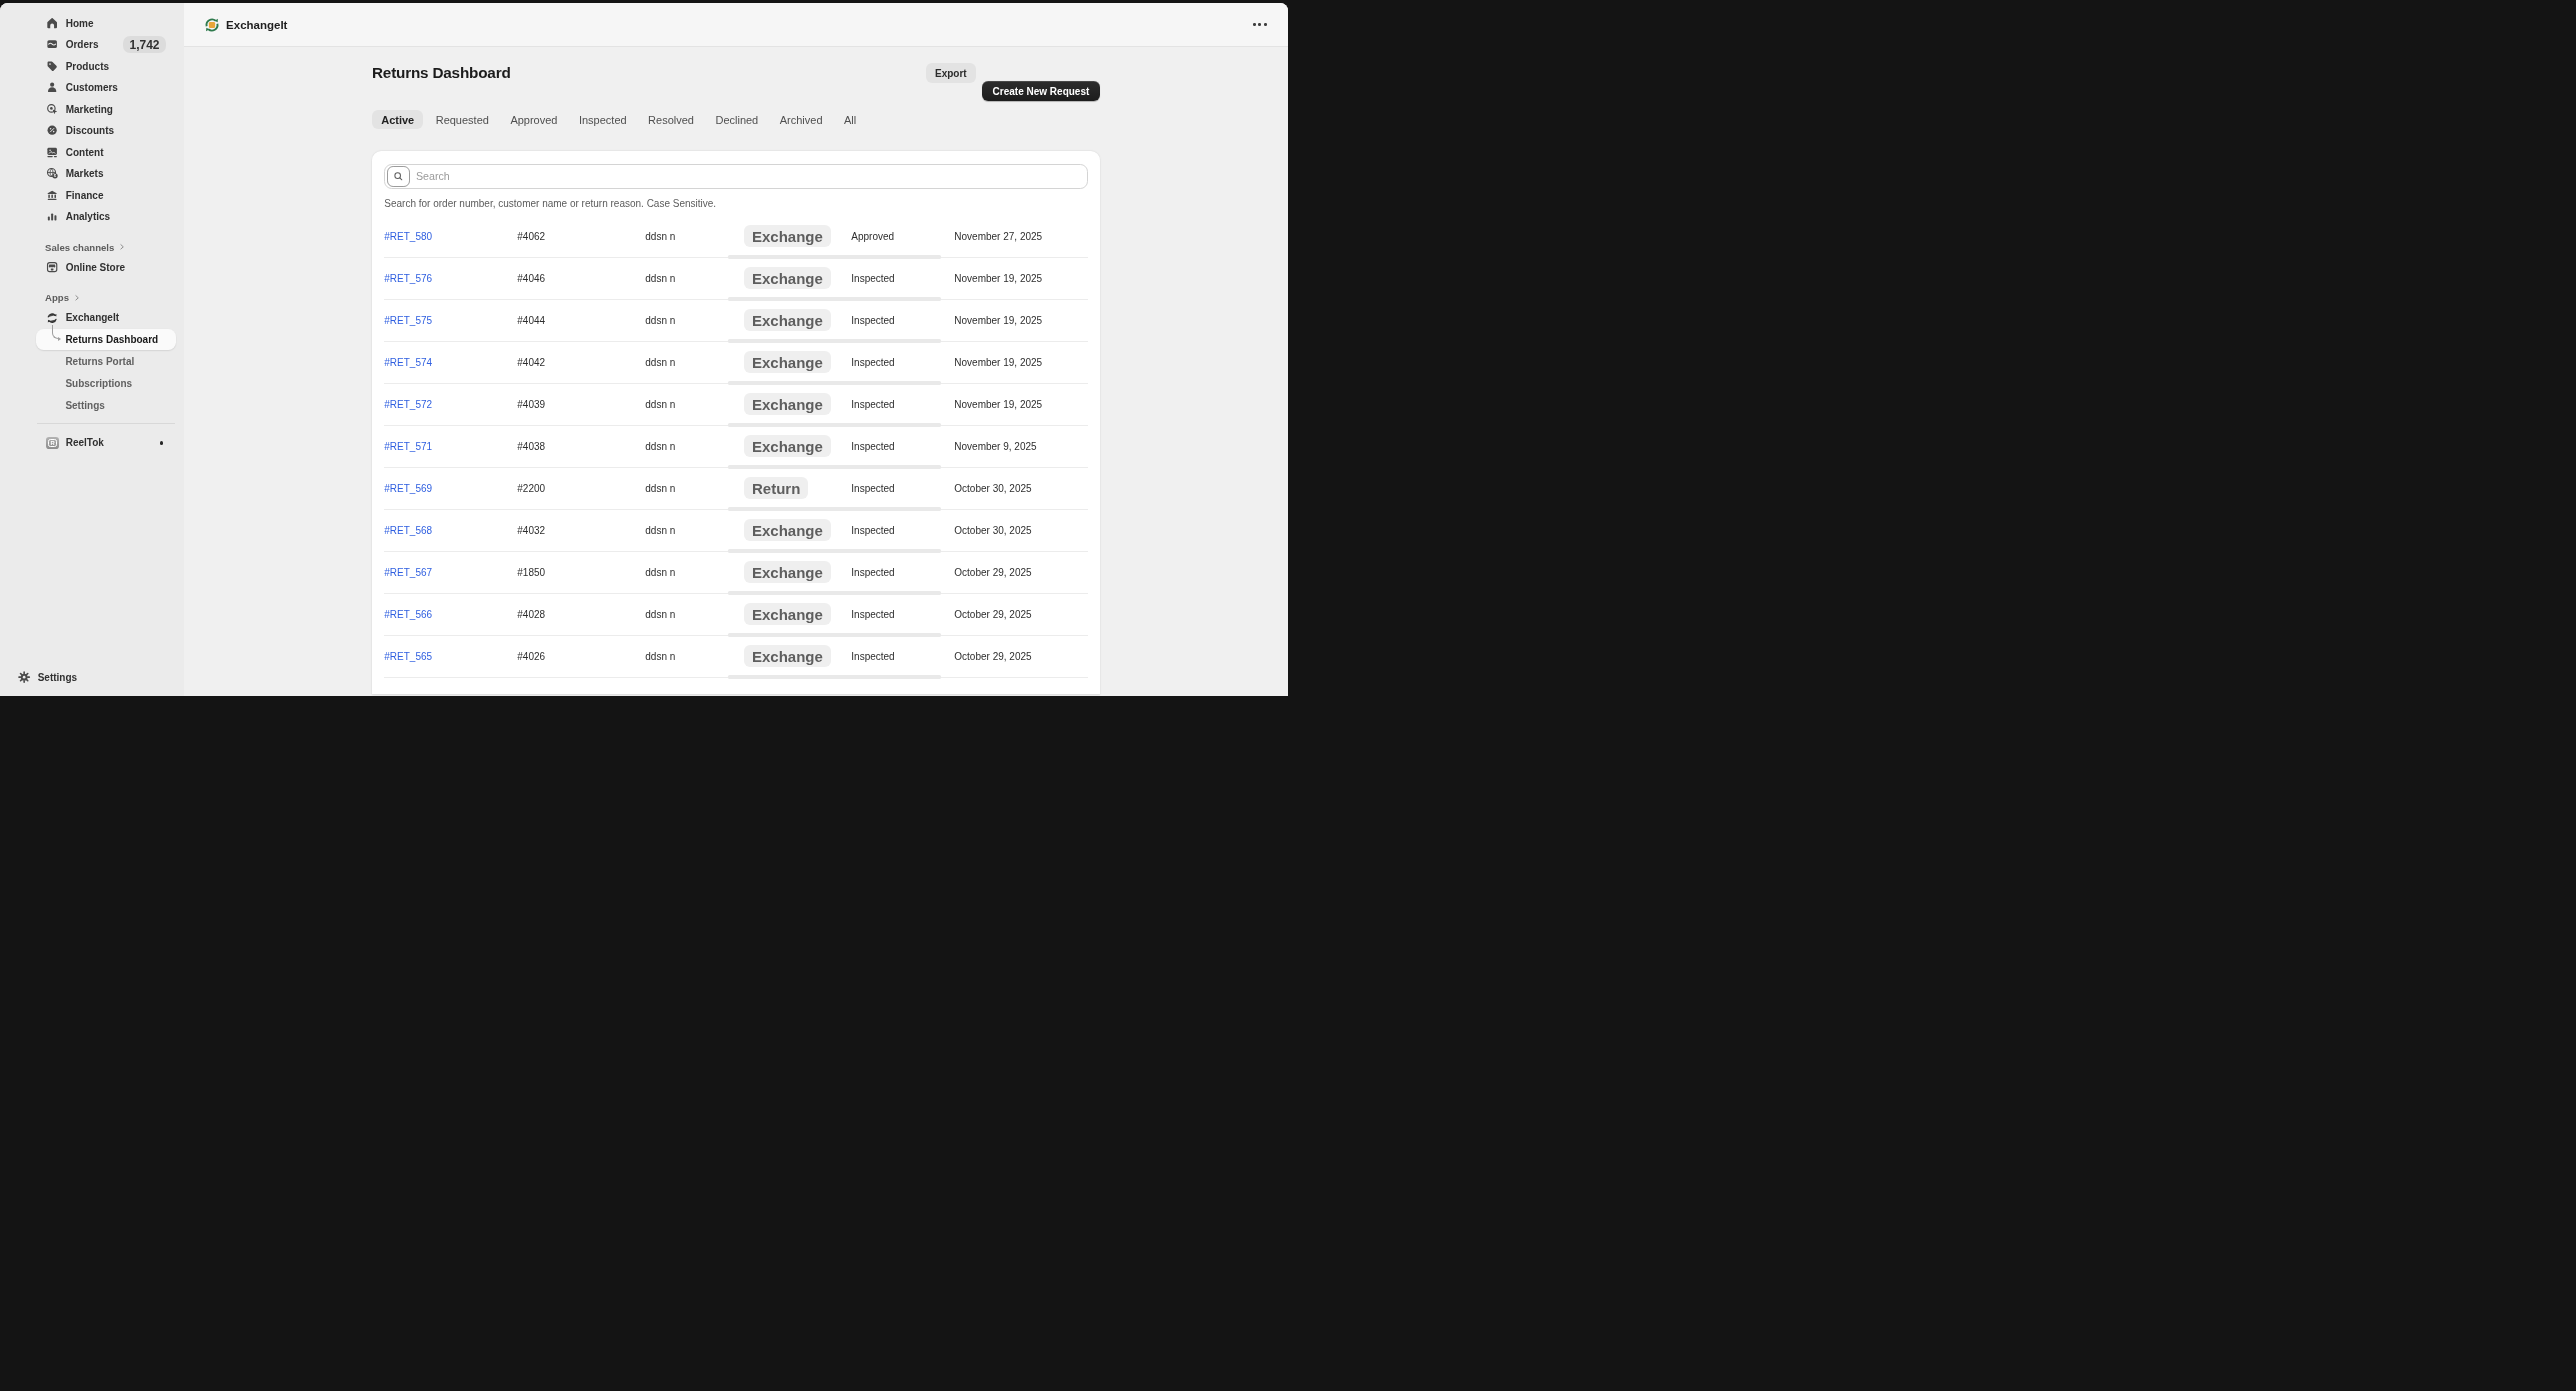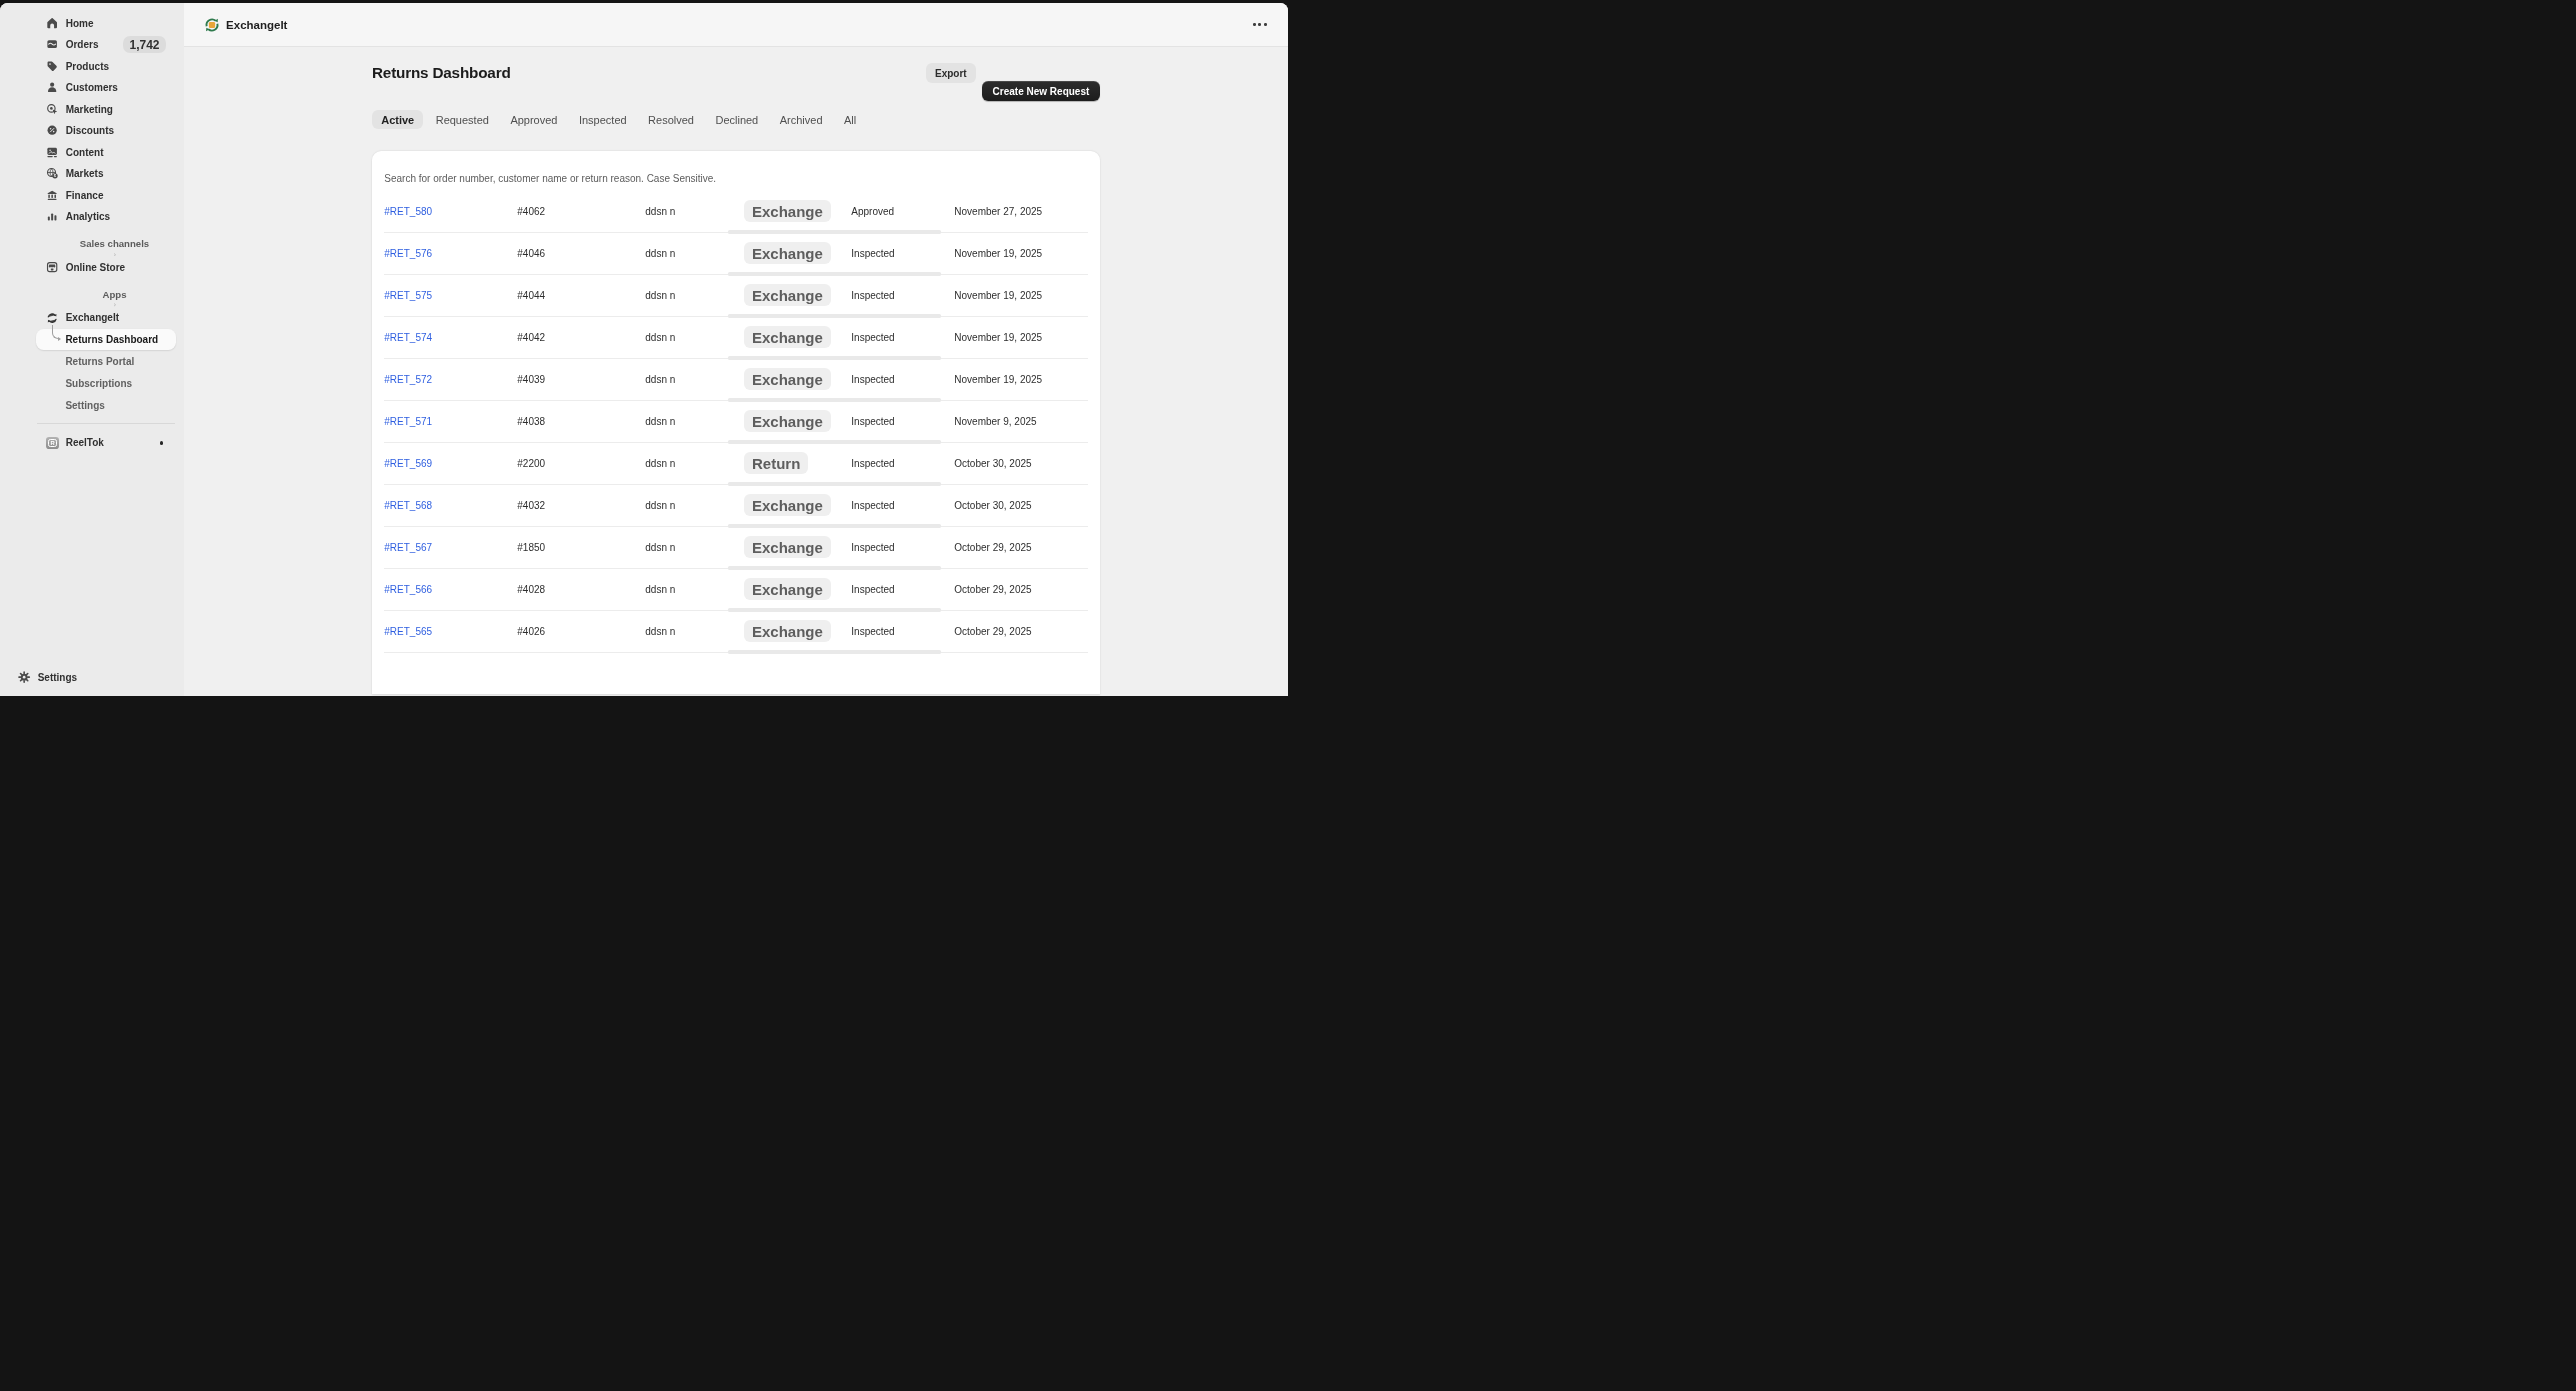--- a/index.html
+++ b/index.html
@@ -39,21 +39,21 @@
   .nav-item .ico svg { width: 12.3px; height: 12.3px; fill: currentColor; }
   .count-badge {
     margin-left: auto;
     background: #dcdcdc; color: #303030;
     font-size: 12px; font-weight: 600;
     padding: 1.5px 6.1px; border-radius: 7px;
   }
   .section-head {
     display: flex; align-items: center; gap: 3.8px;
     padding: 0 0 0 17px; height: 18.4px; margin-top: 10.7px;
-    color: #5c5c5c; font-weight: 600; font-size: 9.6px; flex-direction: column;
+    color: #5c5c5c; font-weight: 600; font-size: 9.6px;
   }
   .section-head svg { width: 7.7px; height: 7.7px; stroke: #8a8a8a; }
   .sub-item {
     height: 21px; margin: 0.8px 8.4px; padding: 0 10px 0 29px;
     display: flex; align-items: center;
     border-radius: 7.7px; color: #616161; font-weight: 600;
     position: relative;
   }
   .sub-item.selected {
     background: #fafafa; color: #1a1a1a;
@@ -403,20 +403,29 @@
               <div class="tab">Requested</div>
               <div class="tab">Approved</div>
               <div class="tab">Inspected</div>
               <div class="tab">Resolved</div>
               <div class="tab">Declined</div>
               <div class="tab">Archived</div>
               <div class="tab">All</div>
             </div>
 
           <div class="card">
+            <div class="search-wrap">
+              <span class="search-prefix">
+                <svg viewBox="0 0 16 16" fill="none" stroke="currentColor" stroke-width="1.5" stroke-linecap="round">
+                    <circle cx="7" cy="7" r="4.2"></circle>
+                    <path d="M10.2 10.2l3 3"></path>
+                  </svg>
+              </span>
+              <input class="search-input" type="text" placeholder="Search" style="">
+            </div>
             <div class="helper-text">Search for order number, customer name or return reason. Case Sensitive.</div>
 
             <div class="table">
               <div id="table-body">
   <div class="trow tbody-row">
     <div><span class="ret-link">#RET_580</span></div>
     <div>#4062</div>
     <div>ddsn n</div>
     <div><span class="type-badge">Exchange</span></div>
     <div>Approved</div>

